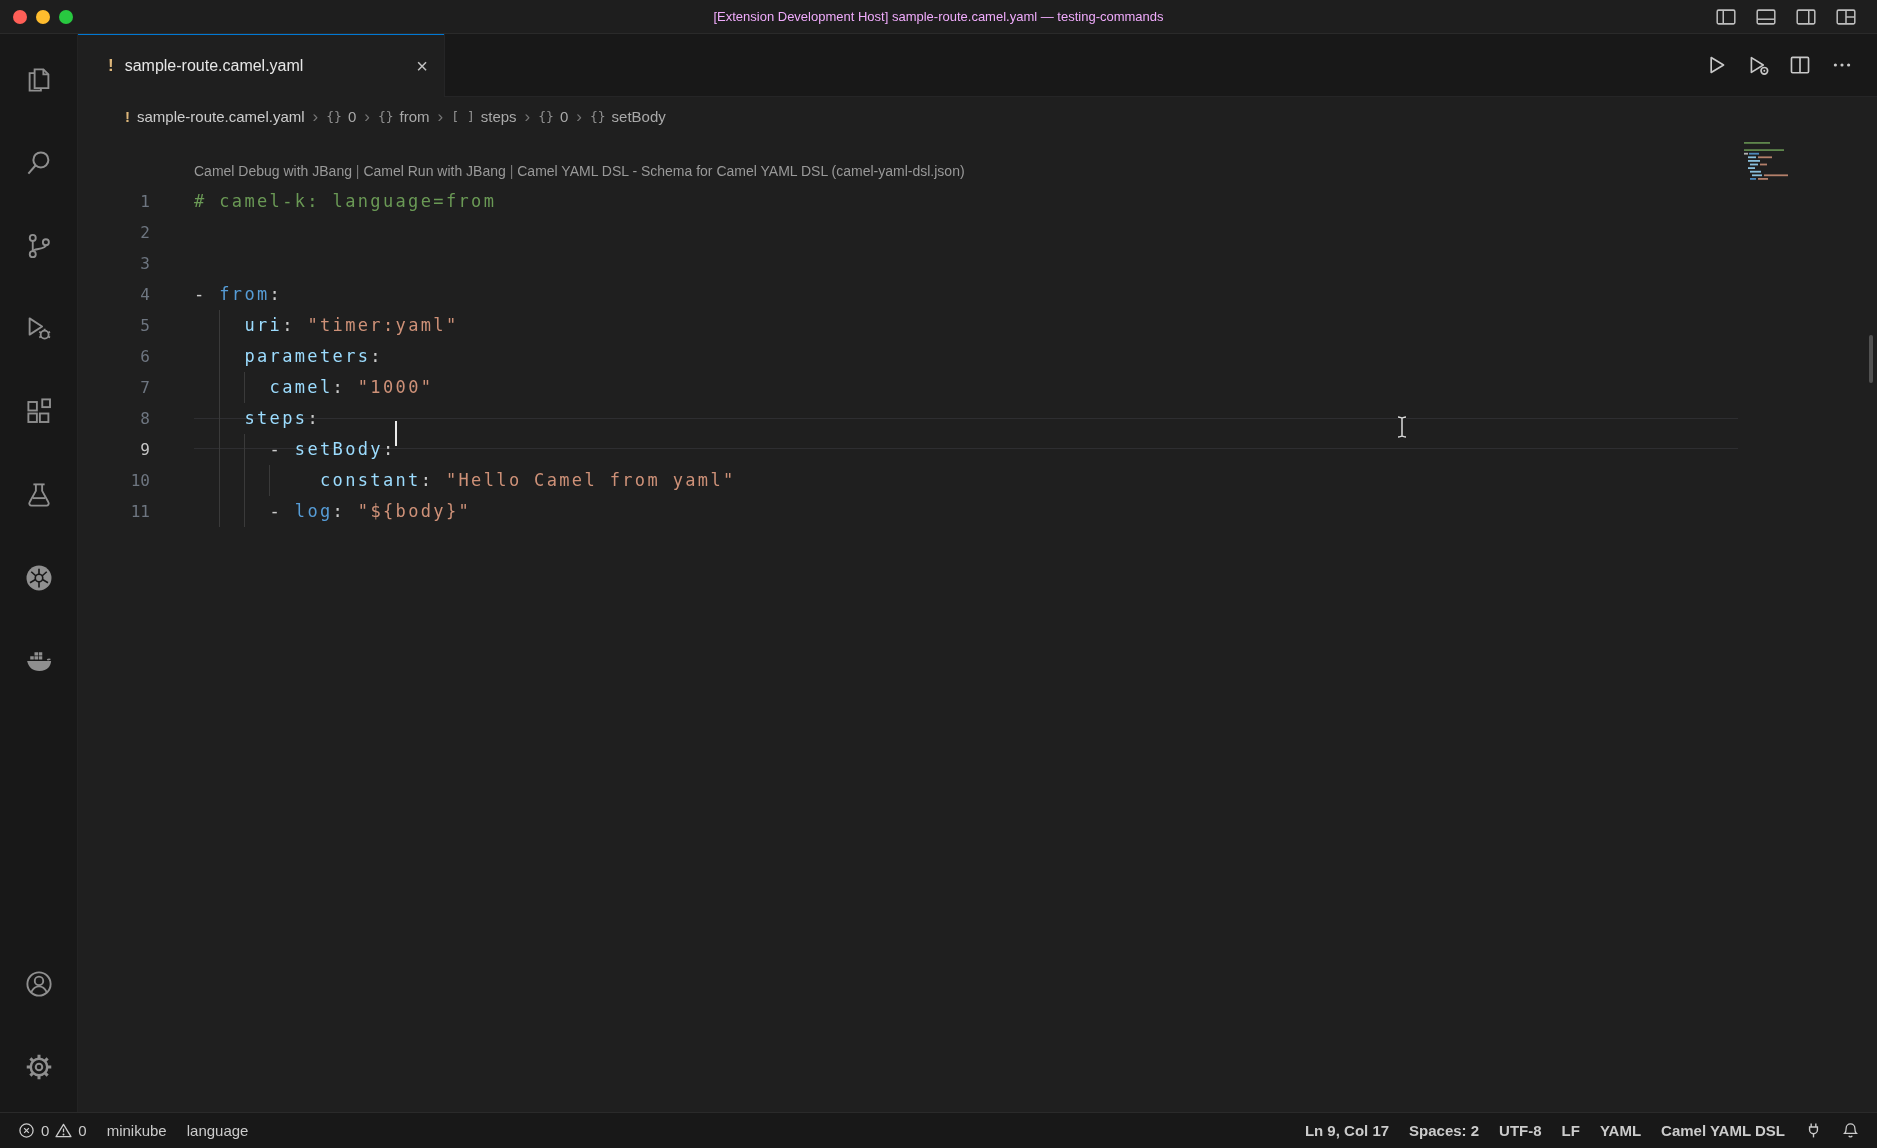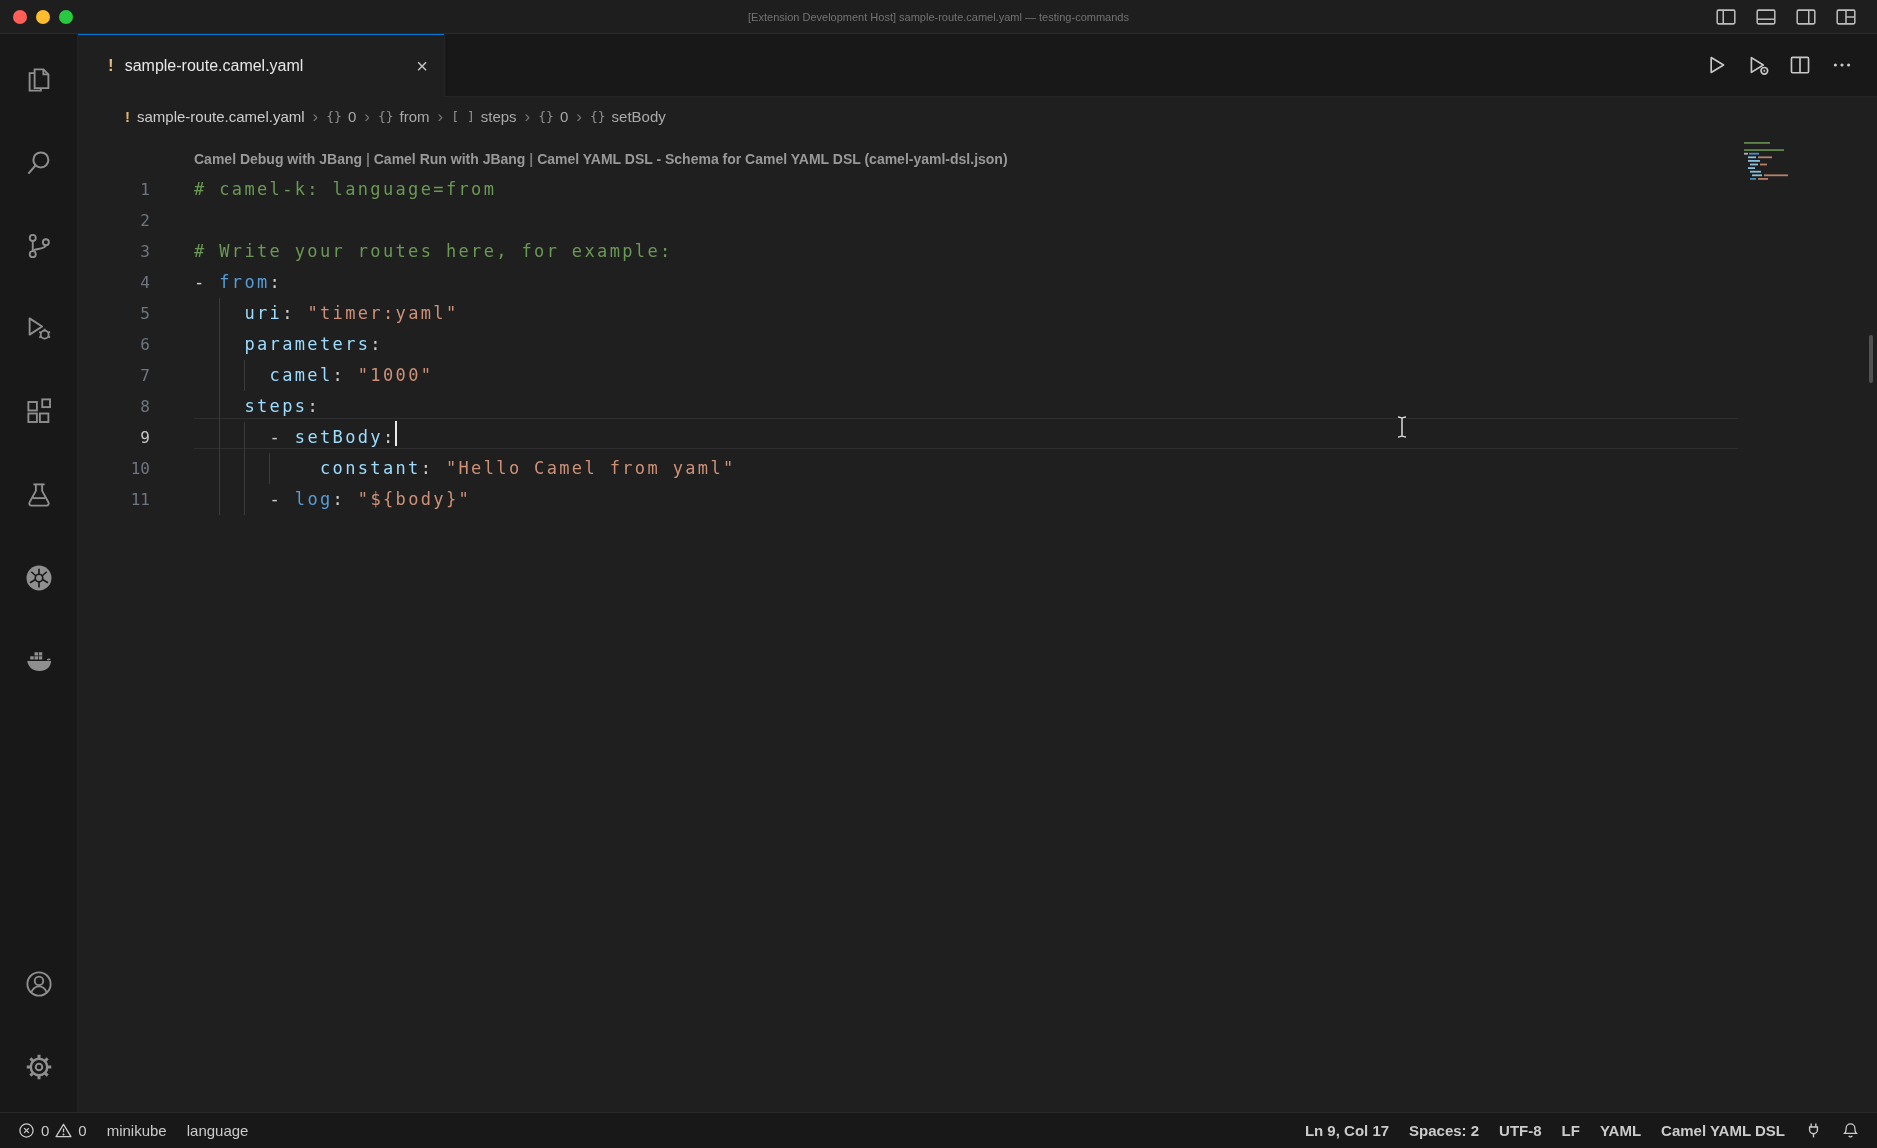--- a/index.html
+++ b/index.html
@@ -6,22 +6,22 @@
   html,body { width:1877px; height:1148px; overflow:hidden; background:#1f1f1f;
               font-family:"Liberation Sans", sans-serif; }
   body { position:relative; }
 
   
   .titlebar { height:34px; background:#1e1e1e; border-bottom:1px solid #2a2a2a;
               display:flex; align-items:center; position:relative; }
   .traffic { position:absolute; left:13px; top:0; bottom:0; display:flex; align-items:center; gap:9px; }
   .tl { width:14px; height:14px; border-radius:50%; display:inline-block; }
   .tl.red { background:#ff5f57; } .tl.yellow { background:#febc2e; } .tl.green { background:#28c840; }
-  .window-title { position:absolute; left:50%; transform:translateX(-50%); color:#737373;
-                  font-size:11px; white-space:nowrap; }
+  .window-title { position:absolute; left:50%; transform:translateX(-50%); color:#f0abfc;
+                  font-size:13px; white-space:nowrap; }
   .titlebar-actions { position:absolute; right:20px; display:flex; gap:18px; align-items:center; }
   .titlebar-actions svg { display:block; }
 
   
   .workbench { display:flex; height:1078px; }
 
   
   .activitybar { width:78px; background:#181818; border-right:1px solid #232323;
                  display:flex; flex-direction:column; }
   .ab-top { display:flex; flex-direction:column; padding-top:4px; }
@@ -47,22 +47,22 @@
                  padding-left:47px; gap:7px; font-size:15px; color:#a9a9a9; white-space:nowrap; }
   .bc-decorator { color:#ddb67a; font-weight:bold; font-size:15px; }
   .bc-file { color:#cccccc; }
   .bc-symbols { display:flex; align-items:center; gap:7px; }
   .bc-sep { color:#767676; font-size:17px; line-height:1; padding:0 1px; }
   .bc-item { display:flex; align-items:center; gap:6px; cursor:pointer; }
   .bc-icon { font-family:"DejaVu Sans Mono","Liberation Mono",monospace; font-size:13px; color:#8f8f8f; }
 
   
   .editor { flex:1; position:relative; background:#1f1f1f; overflow:hidden; }
-  .codelens { margin-top:8px; height:30px; line-height:30px; padding-left:116px;
-              color:#999999; font-size:14px; white-space:nowrap;font-weight:bold; }
+  .codelens { margin-top:20px; height:30px; line-height:30px; padding-left:116px;
+              color:#999999; font-size:14px; white-space:nowrap; }
   .cl-link { cursor:pointer; }
   .cl-sep { color:#777; }
 
   .code-row { position:relative; height:31px; line-height:31px; white-space:pre;
               font-family:"DejaVu Sans Mono","Liberation Mono",monospace; font-size:17px; }
   .line-number { position:absolute; left:0; top:0; width:72px; text-align:right;
                  color:#6e7681; font-size:16px; letter-spacing:normal; }
   .line-number.active { color:#c6c6c6; }
   .line-content { position:absolute; left:116px; top:0; letter-spacing:2.36px; }
   .tok.comment { color:#6a9955; }
@@ -307,21 +307,21 @@
           </span>
         </span>
     </div>
 
     <div class="editor">
       <div class="current-line-overlay" style="top: 282px;"></div>
       <div class="codelens"><span class="cl-link">Camel Debug with JBang</span><span class="cl-sep"> | </span><span class="cl-link">Camel Run with JBang</span><span class="cl-sep"> | </span><span class="cl-link">Camel YAML DSL - Schema for Camel YAML DSL (camel-yaml-dsl.json)</span></div>
       <div>
           <div class="code-row"><span class="line-number">1</span><span class="line-content"><span class="tok comment"># camel-k: language=from</span></span></div>
           <div class="code-row"><span class="line-number">2</span><span class="line-content"></span></div>
-          <div class="code-row"><span class="line-number">3</span><span class="line-content"><span class="tok comment"># Write your routes here, for example:</span></span></div>
+          <div class="code-row"><span class="line-number">3</span></div>
           <div class="code-row"><span class="line-number">4</span><span class="line-content"><span class="tok punct">- </span><span class="tok keyword">from</span><span class="tok punct">:</span></span></div>
           <div class="code-row"><span class="line-number">5</span><span class="line-content"><span class="indent-guide" style="left: 25.12px;"></span><span class="tok plain">    </span><span class="tok key">uri</span><span class="tok punct">: </span><span class="tok string">"timer:yaml"</span></span></div>
           <div class="code-row"><span class="line-number">6</span><span class="line-content"><span class="indent-guide" style="left: 25.12px;"></span><span class="tok plain">    </span><span class="tok key">parameters</span><span class="tok punct">:</span></span></div>
           <div class="code-row"><span class="line-number">7</span><span class="line-content"><span class="indent-guide" style="left: 25.12px;"></span><span class="indent-guide" style="left: 50.24px;"></span><span class="tok plain">      </span><span class="tok key">camel</span><span class="tok punct">: </span><span class="tok string">"1000"</span></span></div>
           <div class="code-row"><span class="line-number">8</span><span class="line-content"><span class="indent-guide" style="left: 25.12px;"></span><span class="tok plain">    </span><span class="tok key">steps</span><span class="tok punct">:</span></span></div>
           <div class="code-row"><span class="line-number active">9</span><span class="line-content"><span class="indent-guide" style="left: 25.12px;"></span><span class="indent-guide" style="left: 50.24px;"></span><span class="tok plain">      </span><span class="tok punct">- </span><span class="tok key">setBody</span><span class="tok punct">:</span></span></div>
           <div class="code-row"><span class="line-number">10</span><span class="line-content"><span class="indent-guide" style="left: 25.12px;"></span><span class="indent-guide" style="left: 50.24px;"></span><span class="indent-guide" style="left: 75.36px;"></span><span class="tok plain">          </span><span class="tok key">constant</span><span class="tok punct">: </span><span class="tok string">"Hello Camel from yaml"</span></span></div>
           <div class="code-row"><span class="line-number">11</span><span class="line-content"><span class="indent-guide" style="left: 25.12px;"></span><span class="indent-guide" style="left: 50.24px;"></span><span class="tok plain">      </span><span class="tok punct">- </span><span class="tok keyword">log</span><span class="tok punct">: </span><span class="tok string">"${body}"</span></span></div>
         </div>
       <div class="caret" style="top: 285px; left: 316.96px;"></div>

